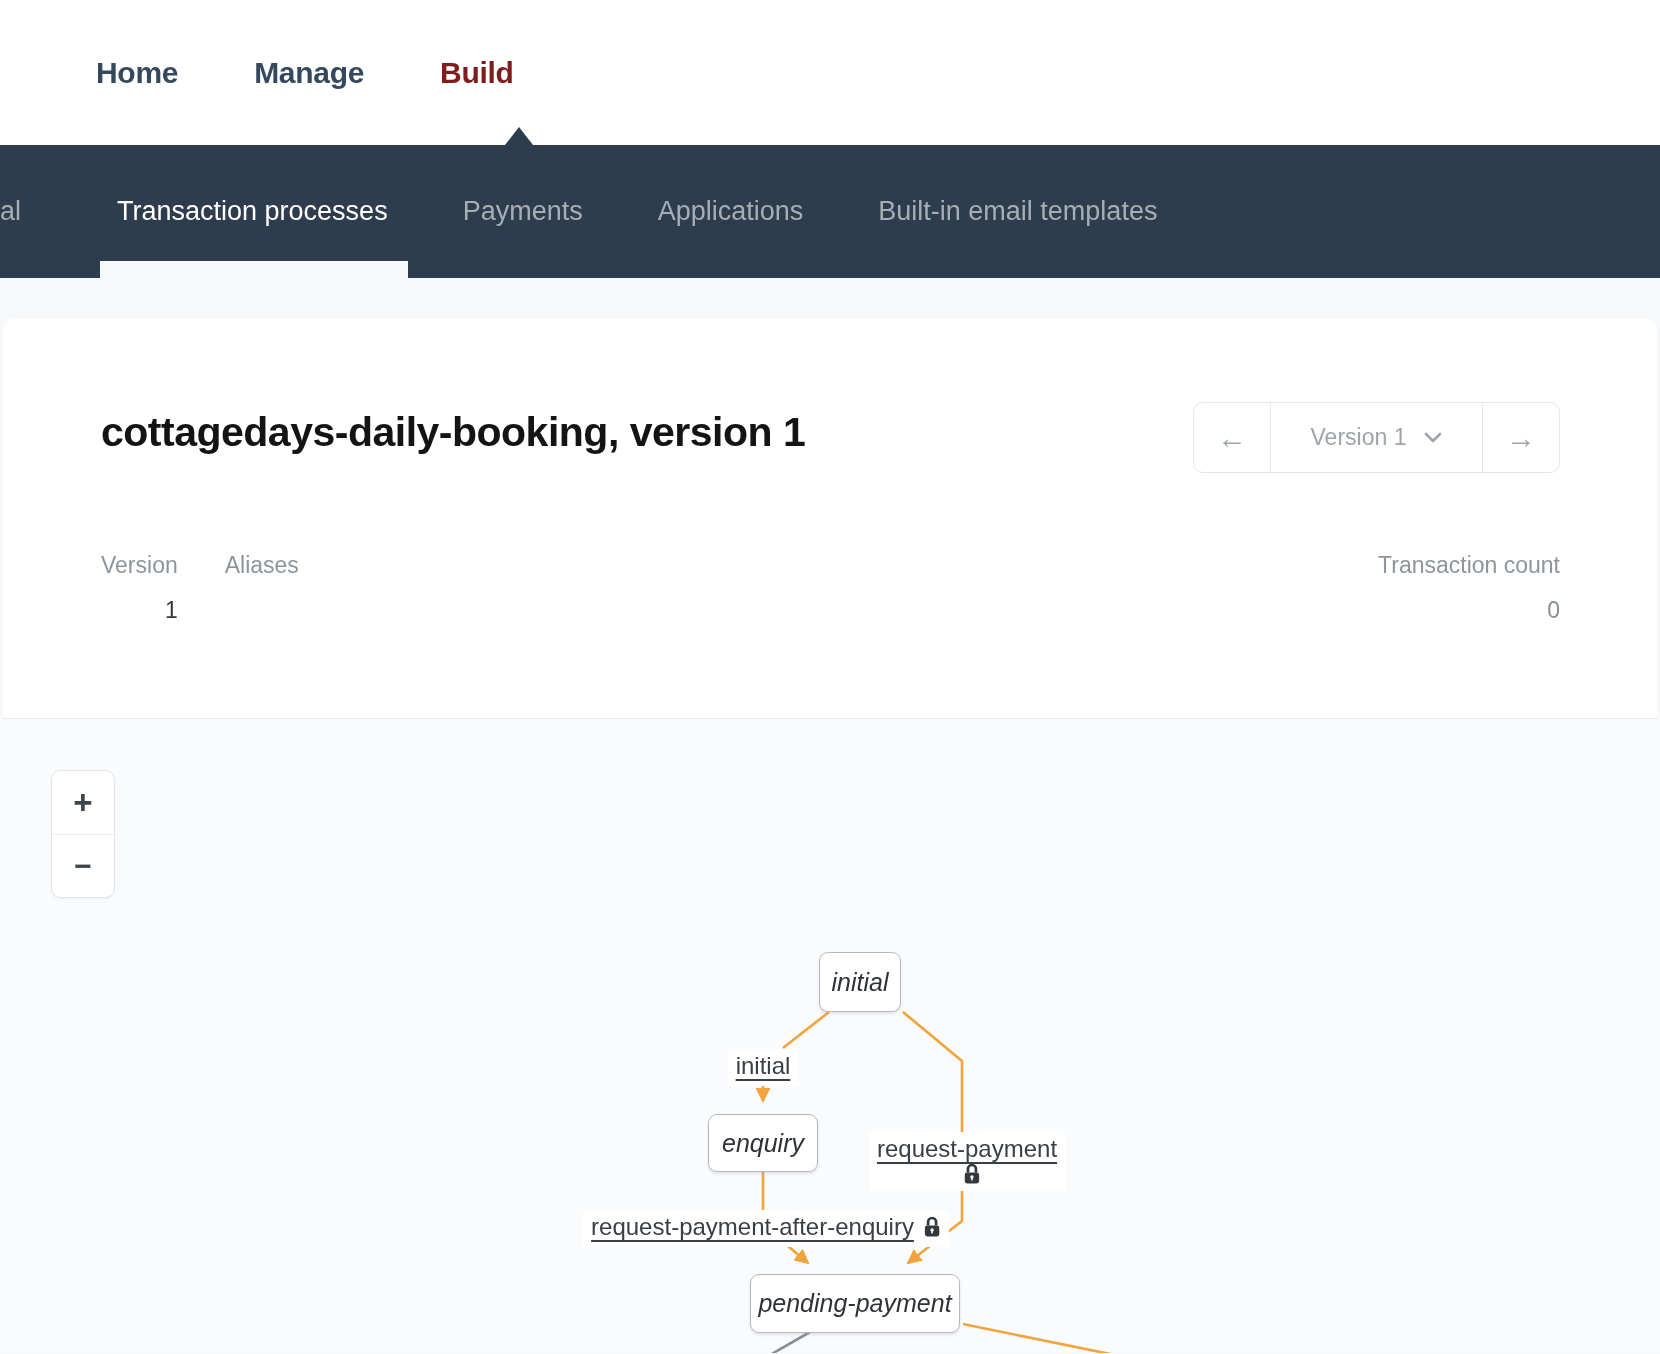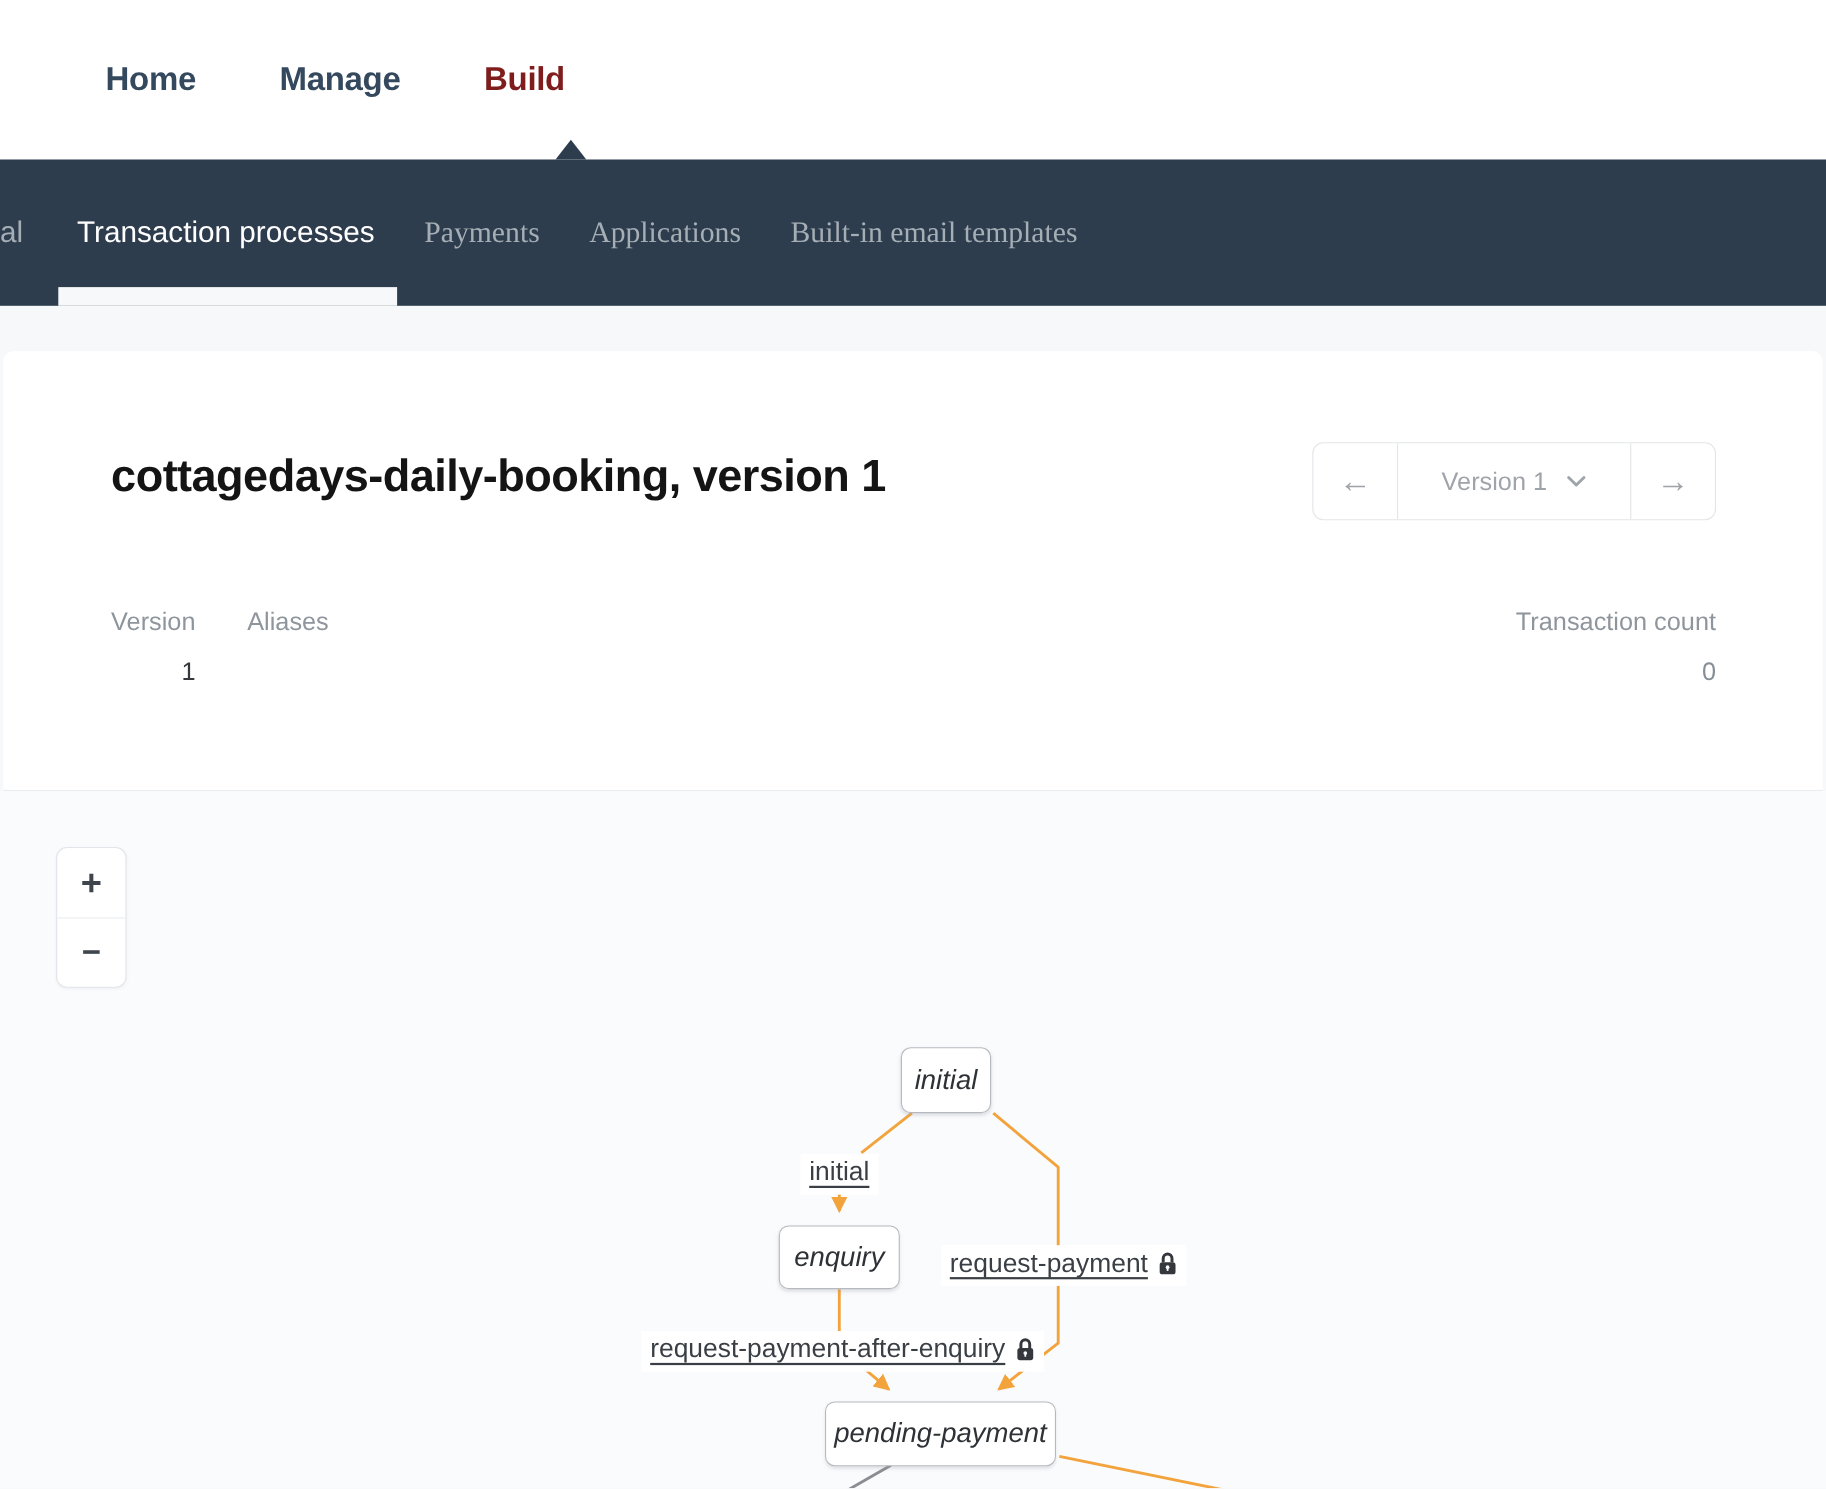--- a/index.html
+++ b/index.html
@@ -30,22 +30,22 @@
     width:0; height:0;
     border-left:14px solid transparent;
     border-right:14px solid transparent;
     border-bottom:18px solid #2D3D4E;
   }
   .tab {
     position:relative; display:flex; align-items:center;
     font-size:27px; color:#A6AEB5; cursor:pointer; white-space:nowrap;
   }
   .tab.clipped { margin-left:0px; }
-  .tab.t1 { margin-left:49px;justify-content:center; }
-  .tab + .tab.gap { margin-left:45px;font-family:Liberation Serif, serif; }
+  .tab.t1 { margin-left:96px;justify-content:center; }
+  .tab + .tab.gap { margin-left:75px; }
   .tab.active { color:#FFFFFF; }
   .tab.active::after {
     content:""; position:absolute; left:-17px; right:-20px; bottom:0;
     height:17px; background:#F7F8FA;
   }
 
   
   .main { position:relative; background:#F7F8FA; height:1076px; }
   .card {
     position:relative; margin:41px 3px 0 3px; height:400px;
@@ -121,21 +121,21 @@
     background:#FFFFFF; padding:3px 8px 6px 8px;
     font-size:24px; color:#3A3F45; white-space:nowrap;
     display:flex; align-items:center; z-index:2; cursor:pointer;
   }
   .edge-label .lnk {
     text-decoration:underline; text-underline-offset:5px;
     text-decoration-thickness:2px;
   }
   .edge-label .lock { margin-left:9px; display:inline-flex; }
   .el-enquire { left:763px; top:330px; }
-  .el-reqpay  { left:967px; top:413px; }
+  .el-reqpay  { left:967px; top:413px;flex-direction:column; }
   .el-rpae    { left:766px; top:491px; }
 </style>
 </head>
 <body>
 
 <header class="topnav">
   <button class="topnav-link first">Home</button>
   <button class="topnav-link">Manage</button>
   <button class="topnav-link active">Build</button>
 </header>

